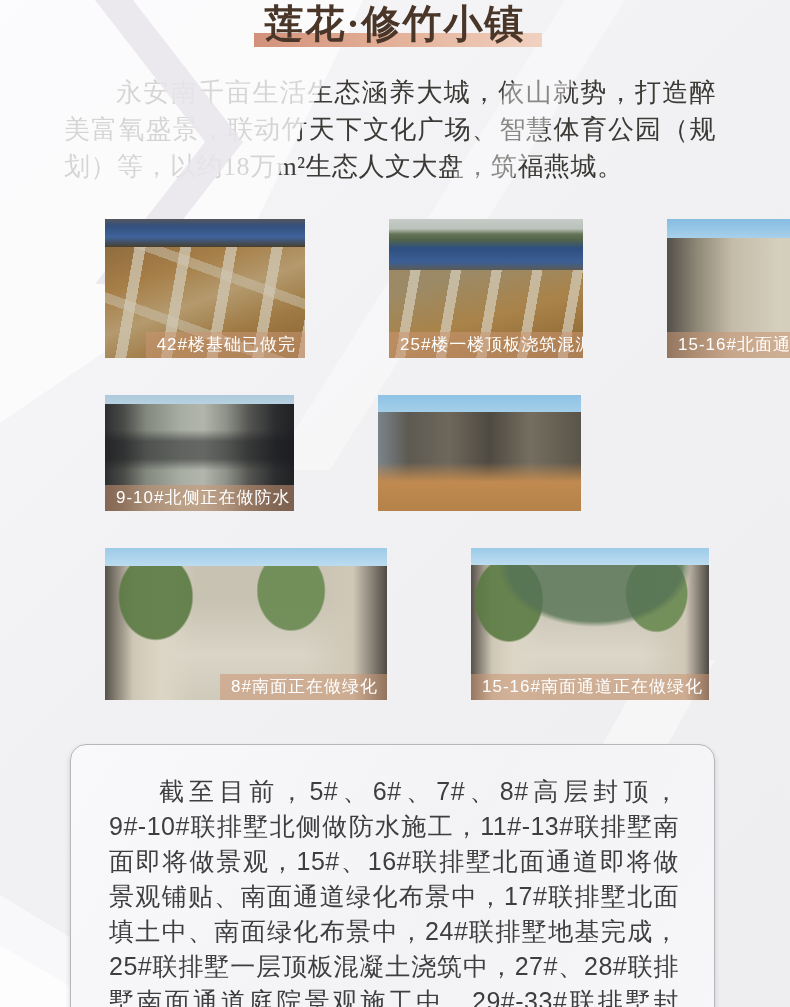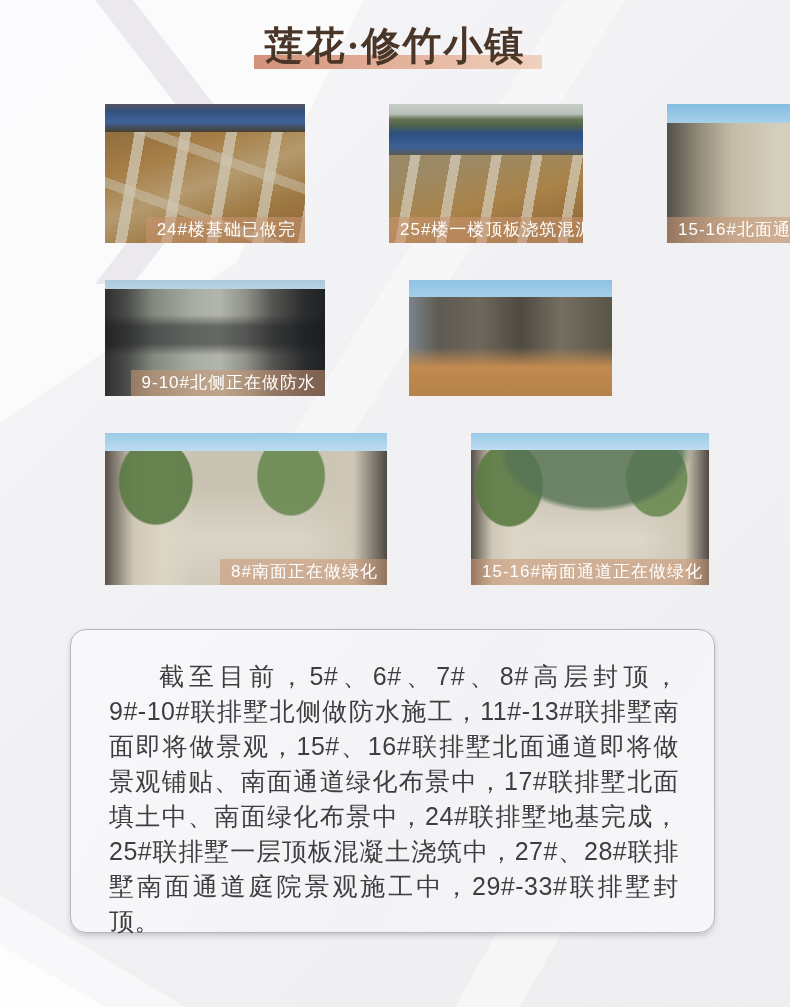--- a/index.html
+++ b/index.html
@@ -35,21 +35,21 @@
   .deco-band-bottomleft {
     clip-path: polygon(0 895px, 185px 1007px, 0 1007px);
     background: #f8f8fa;
   }
   .deco-band-bottomleft2 {
     clip-path: polygon(0 945px, 105px 1007px, 0 1007px);
     background: #fdfdfe;
   }
 
   
-  .header { position: relative; padding-top: 22px; text-align: center; }
+  .header { position: relative; text-align: center; }
   .title {
     position: relative; z-index: 0;
     display: inline-block;
     margin: 0;
     font-family: "Liberation Serif", serif;
     font-weight: bold;
     font-size: 39px;
     line-height: 48px;
     letter-spacing: 2px;
     color: #4a3628;
@@ -78,21 +78,21 @@
   .row { display: flex; gap: 4px; margin-bottom: 5px; }
   .row:last-child { margin-bottom: 0; }
   .ph { position: relative; overflow: hidden; flex: none; }
   .row-1 .ph { height: 139px; }
   .row-2 .ph { height: 116px; }
   .row-3 .ph { height: 152px; }
   .ph-1 { width: 200px; }
   .ph-2 { width: 194px; }
   .ph-3 { width: 250px; }
   .ph-4 { width: 221px; }
-  .ph-5 { width: 220px; }
+  .ph-5 { width: 189px; }
   .ph-6 { width: 203px; }
   .ph-7 { width: 282px; }
   .ph-8 { width: 238px; }
 
   .caption {
     position: absolute; right: 0; bottom: 0;
     max-width: 100%;
     padding: 0 9px 0 11px;
     background: rgba(202, 149, 114, 0.55);
     color: #ffffff;
@@ -181,26 +181,27 @@
   <div class="deco deco-chevron-topleft"></div>
   <div class="deco deco-streak-top"></div>
   <div class="deco deco-streak-bottom"></div>
   <div class="deco deco-band-bottomleft"></div>
   <div class="deco deco-band-bottomleft2"></div>
 
   <div class="header">
     <h1 class="title">莲花·修竹小镇</h1>
   </div>
 
+  <p class="intro">永安南千亩生活生态涵养大城，依山就势，打造醉美富氧盛景，联动竹天下文化广场、智慧体育公园（规划）等，以约18万m²生态人文大盘，筑福燕城。</p>
 
   <div class="grid">
 
     <div class="row row-1">
       <figure class="ph ph-1">
-        <span class="caption">24#楼基础已做完</span>
+        <span class="caption">42#楼基础已做完</span>
       </figure>
       <figure class="ph ph-2">
         <span class="caption">25#楼一楼顶板浇筑混泥土</span>
       </figure>
       <figure class="ph ph-3">
         <span class="caption">15-16#北面通道即将做景观铺贴</span>
       </figure>
     </div>
 
     <div class="row row-2">

